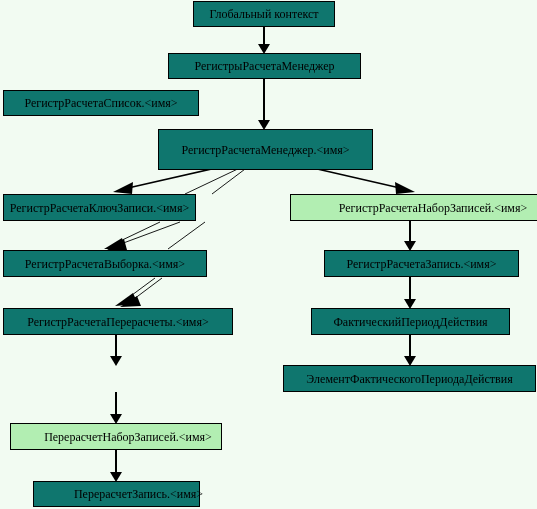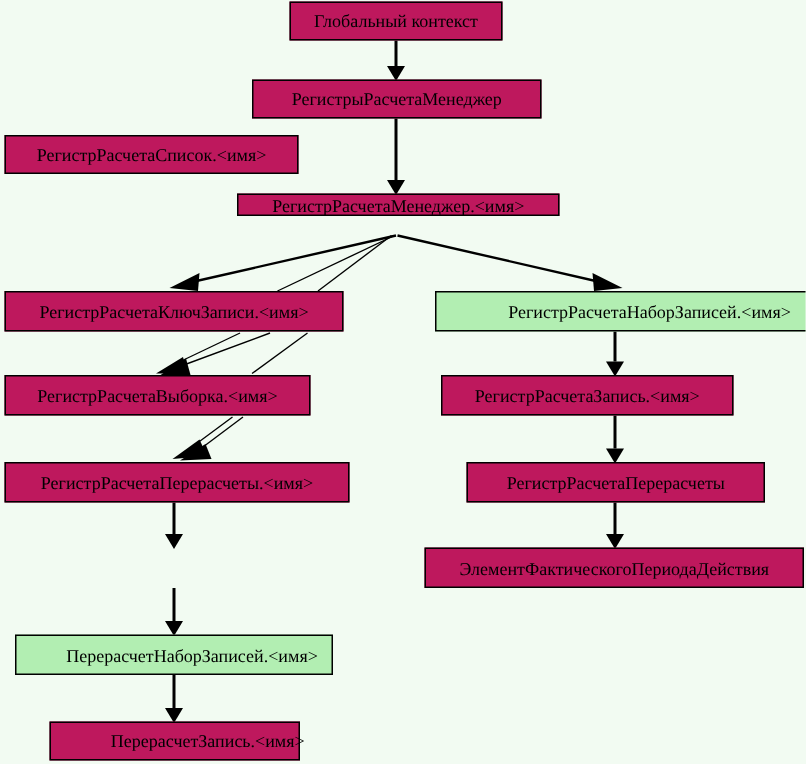--- a/index.html
+++ b/index.html
@@ -24,21 +24,21 @@
     left: 0;
     top: 0;
     width: 537px;
     height: 509px;
     pointer-events: none;
   }
   .node {
     position: absolute;
     box-sizing: border-box;
     border: 1px solid #000000;
-    background: #be185d;
+    background: #0f766e;
     color: #000000;
     display: flex;
     align-items: center;
     justify-content: center;
     font-size: 12px;
     line-height: 1;
     white-space: nowrap;
     letter-spacing: 0px;
     z-index: 2;
   }
@@ -137,46 +137,46 @@
   </div>
 
   <div class="node" style="left:3px;top:90px;width:196px;height:26px;">
     <span class="node-label">РегистрРасчетаСписок.&lt;имя&gt;</span>
   </div>
 
   <div class="node" style="left:168px;top:53px;width:193px;height:26px;">
     <span class="node-label">РегистрыРасчетаМенеджер</span>
   </div>
 
-  <div class="node" style="left:158px;top:129px;width:215px;height:15px;justify-content:center;">
+  <div class="node" style="left:158px;top:129px;width:215px;height:41px;justify-content:center;">
     <span class="node-label">РегистрРасчетаМенеджер.&lt;имя&gt;</span>
   </div>
 
-  <div class="node" style="left:3px;top:194px;width:226px;height:27px;">
+  <div class="node" style="left:3px;top:194px;width:193px;height:27px;">
     <span class="node-label">РегистрРасчетаКлючЗаписи.&lt;имя&gt;</span>
   </div>
 
   <div class="node highlight" style="left:290px;top:194px;width:286px;height:27px;">
     <span class="node-label">РегистрРасчетаНаборЗаписей.&lt;имя&gt;</span>
   </div>
 
   <div class="node" style="left:3px;top:250px;width:204px;height:27px;">
     <span class="node-label">РегистрРасчетаВыборка.&lt;имя&gt;</span>
   </div>
 
-  <div class="node" style="left:294px;top:250px;width:195px;height:27px;">
+  <div class="node" style="left:324px;top:250px;width:195px;height:27px;">
     <span class="node-label">РегистрРасчетаЗапись.&lt;имя&gt;</span>
   </div>
 
   <div class="node" style="left:3px;top:308px;width:230px;height:27px;justify-content:center;">
     <span class="node-label">РегистрРасчетаПерерасчеты.&lt;имя&gt;</span>
   </div>
 
   <div class="node" style="left:311px;top:308px;width:199px;height:27px;">
-    <span class="node-label">РегистрРасчетаПерерасчеты</span>
+    <span class="node-label">ФактическийПериодДействия</span>
   </div>
 
 
   <div class="node" style="left:283px;top:365px;width:253px;height:27px;">
     <span class="node-label">ЭлементФактическогоПериодаДействия</span>
   </div>
 
   <div class="node highlight" style="left:10px;top:423px;width:212px;height:27px;padding-left:24px;">
     <span class="node-label">ПерерасчетНаборЗаписей.&lt;имя&gt;</span>
   </div>

